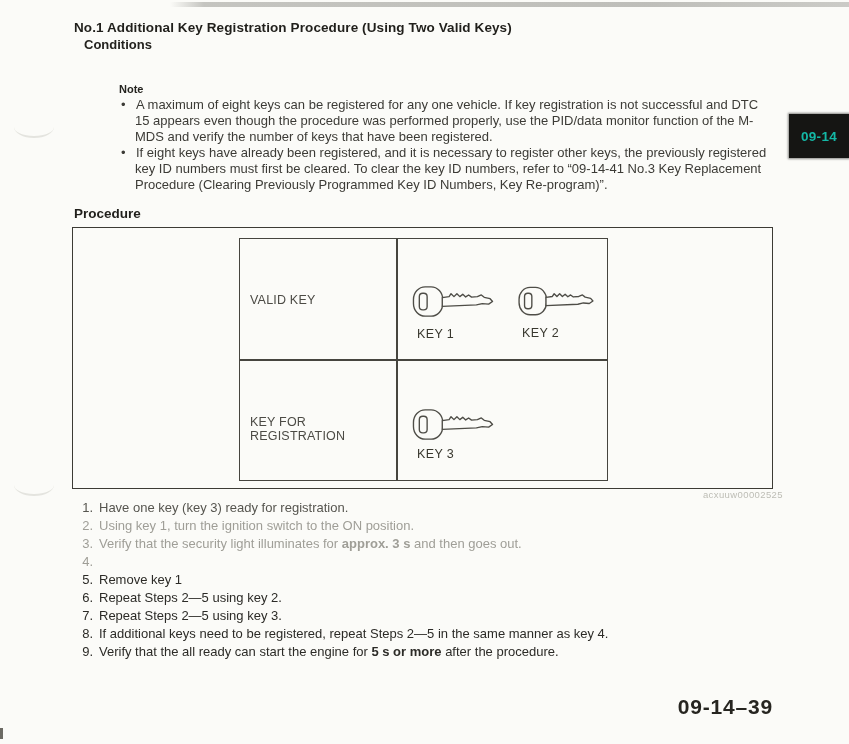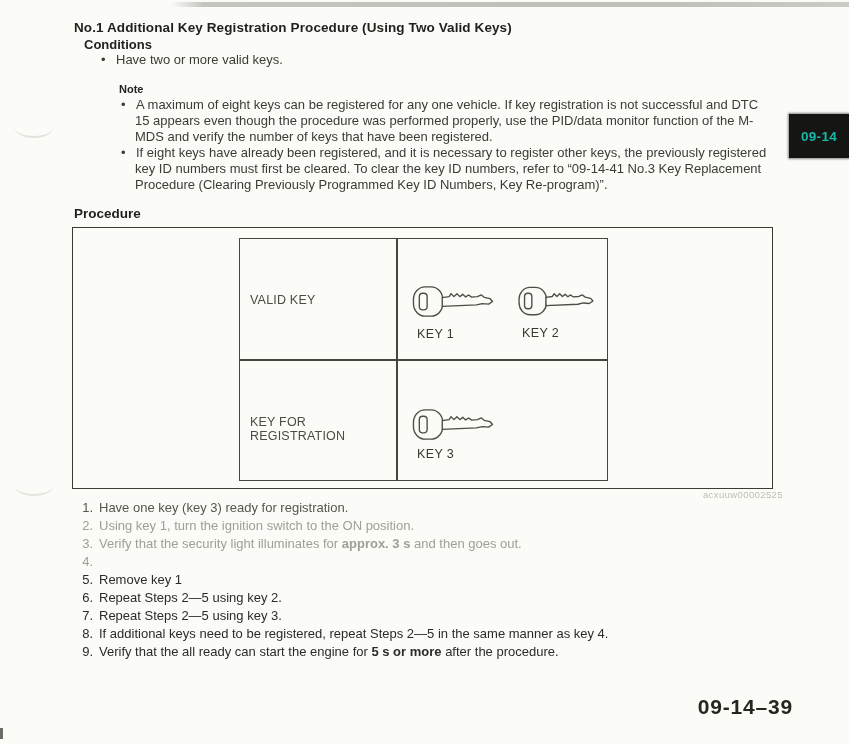--- a/index.html
+++ b/index.html
@@ -84,38 +84,37 @@
   .tone-dark{color:#2c2b27;}
   
   .section-tab{
     position:absolute;right:0;top:114px;width:60px;height:44px;
     background:#151513;color:#14b8a6;
     display:flex;align-items:center;justify-content:center;
     font-size:13.5px;font-weight:bold;letter-spacing:.3px;
     box-shadow:0 0 2px 1px rgba(40,40,38,.55);
   }
   .page-number{
-    position:absolute;right:56px;top:695px;
+    position:absolute;right:76px;top:695px;
     font-size:21px;font-weight:bold;letter-spacing:.8px;color:#262520;
   }
 </style>
 </head>
 <body>
 
 <div class="page">
 
   <div class="top-band"></div>
   <div class="punch-arc a1"></div>
   <div class="punch-arc a2"></div>
   <div class="edge-speck"></div>
 
   <div class="doc-title">No.1 Additional Key Registration Procedure (Using Two Valid Keys)</div>
 
   <div class="h-conditions">Conditions</div>
-  <div class="cond-item"><span class="bullet">•</span><span>Have two or more valid keys.</span></div>
 
   <div class="h-note">Note</div>
   <div class="note-item n1">
       <span class="bullet">•</span>
       <span class="nt">A maximum of eight keys can be registered for any one vehicle. If key registration is not successful and DTC 15 appears even though the procedure was performed properly, use the PID/data monitor function of the M-MDS and verify the number of keys that have been registered.</span>
     </div>
   <div class="note-item n2">
       <span class="bullet">•</span>
       <span class="nt">If eight keys have already been registered, and it is necessary to register other keys, the previously registered key ID numbers must first be cleared. To clear the key ID numbers, refer to “09-14-41 No.3 Key Replacement Procedure (Clearing Previously Programmed Key ID Numbers, Key Re-program)”.</span>
     </div>

